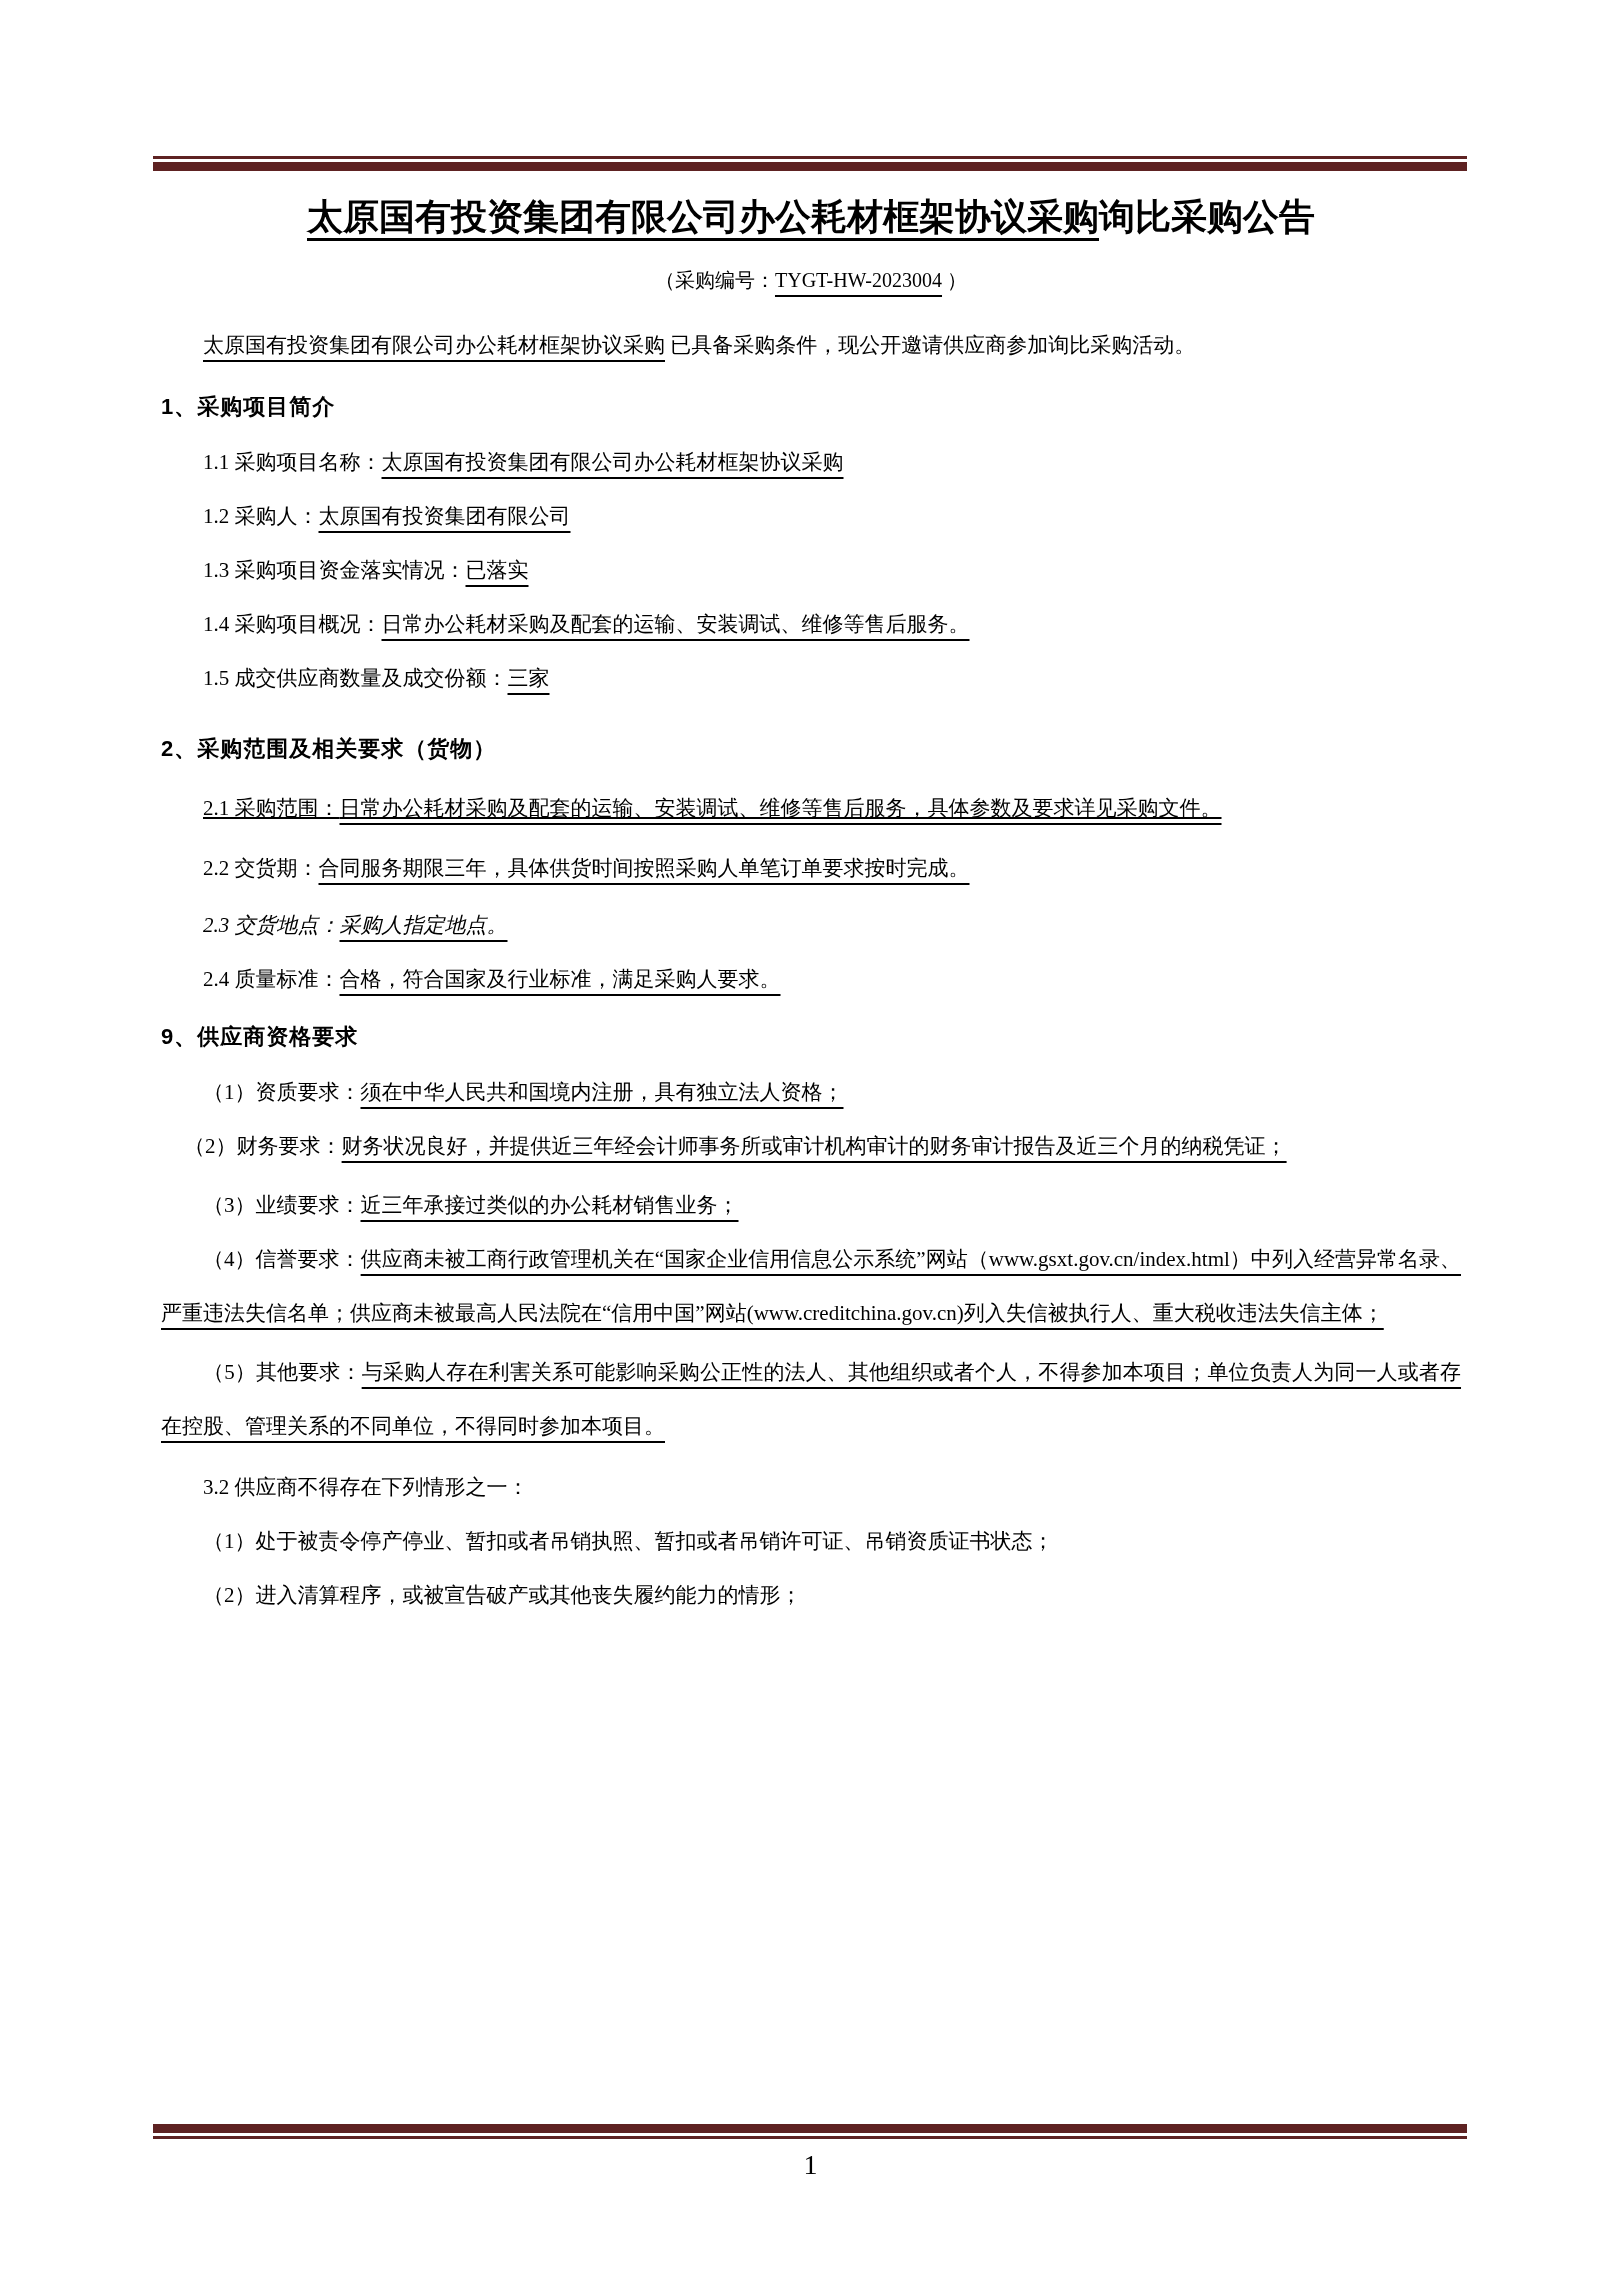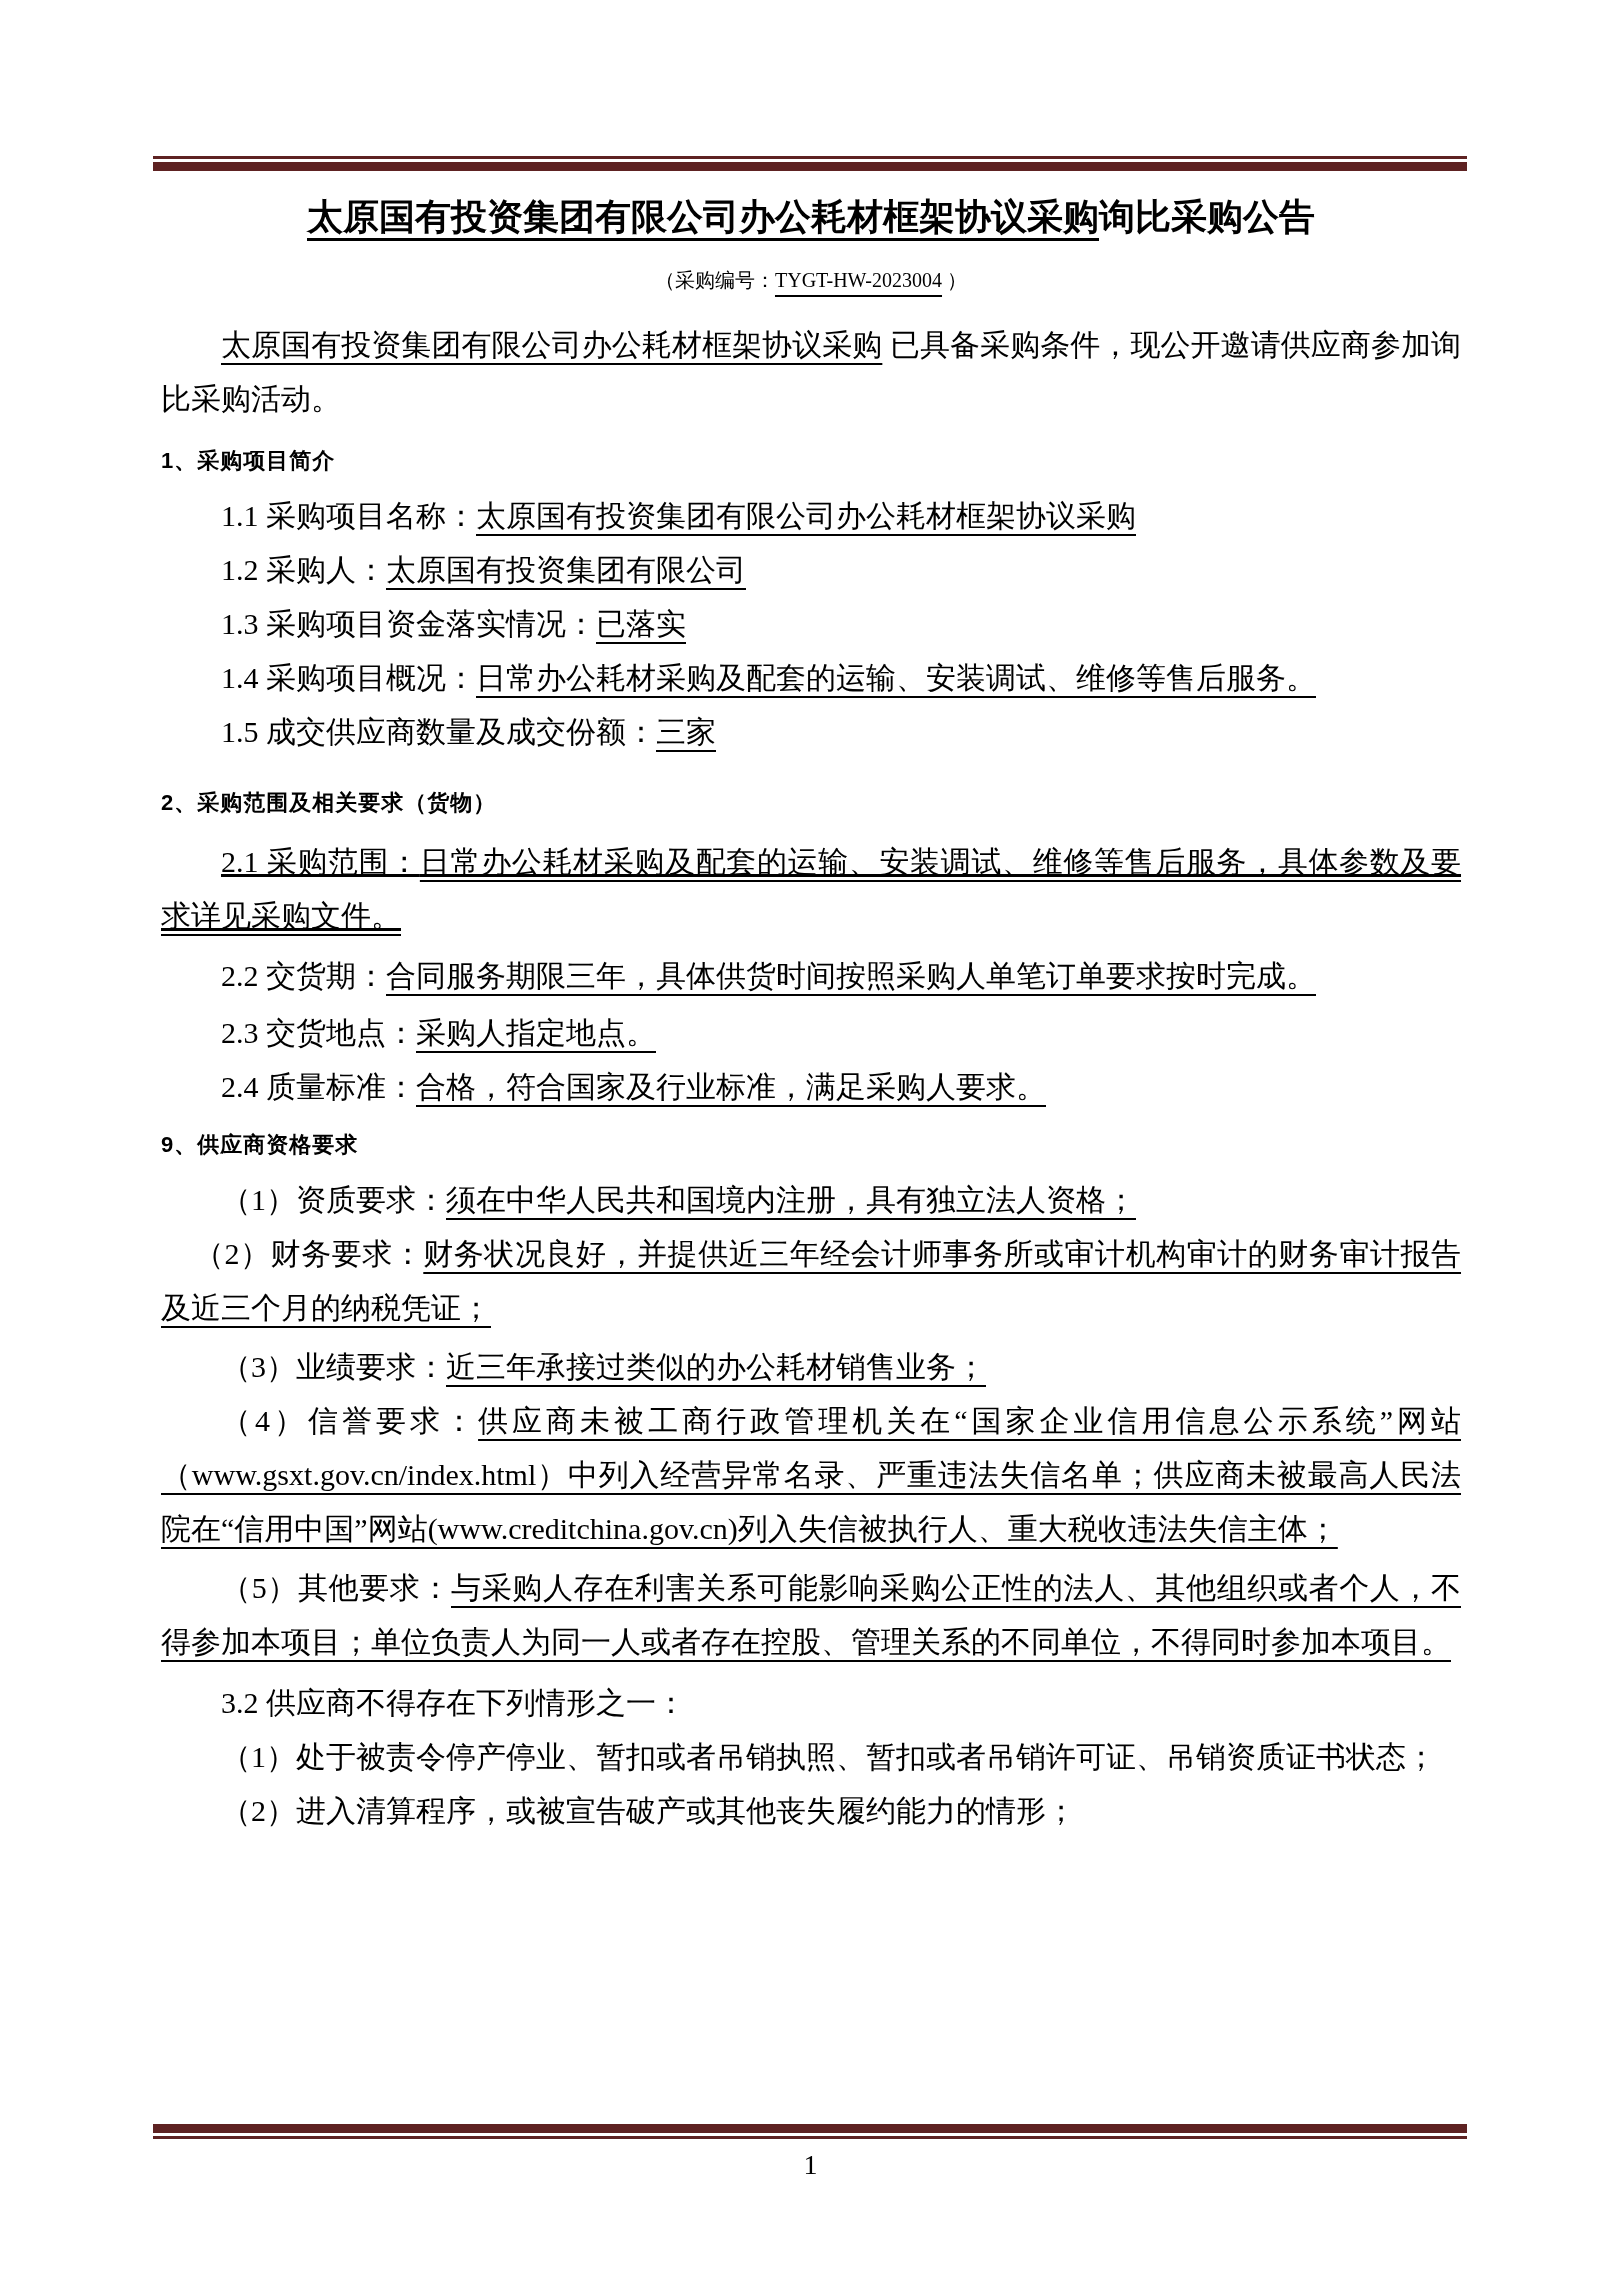--- a/index.html
+++ b/index.html
@@ -39,21 +39,21 @@
   }
   .subtitle {
     margin: 17.6px 0 0 0;
     font-size: 20px;
     line-height: 43px;
     text-align: center;
     font-weight: 400;
   }
   .body {
     margin: 0;
-    font-size: 30px;
+    font-size: 21px;
     line-height: 54px;
     text-align: justify;
   }
   .indent   { text-indent: 2em; }
   .indent-sm{ text-indent: 1.1em; }
   .u {
     text-decoration: underline;
     text-underline-offset: 7.8px;
     text-decoration-thickness: 2px;
   }
@@ -66,21 +66,21 @@
     letter-spacing: 1px;
   }
   
   .mt-intro { margin-top: 15.7px; }
   .mt-16 { margin-top: 15.7px; }
   .mt-8  { margin-top: 7.8px; }
   .mt-7  { margin-top: 6.9px; }
   .mt-6  { margin-top: 5.9px; }
   .mt-5  { margin-top: 4.9px; }
   .mt-4  { margin-top: 3.9px; text-decoration: underline; }
-  .mt-3  { margin-top: 2.9px; }
+  .mt-3  { margin-top: 2.9px; font-style: italic; }
   .mt-2  { margin-top: 2px; }
 
   .page-number {
     position: absolute;
     top: 2143px;
     left: 0;
     width: 100%;
     text-align: center;
     font-size: 28px;
     line-height: 43px;

